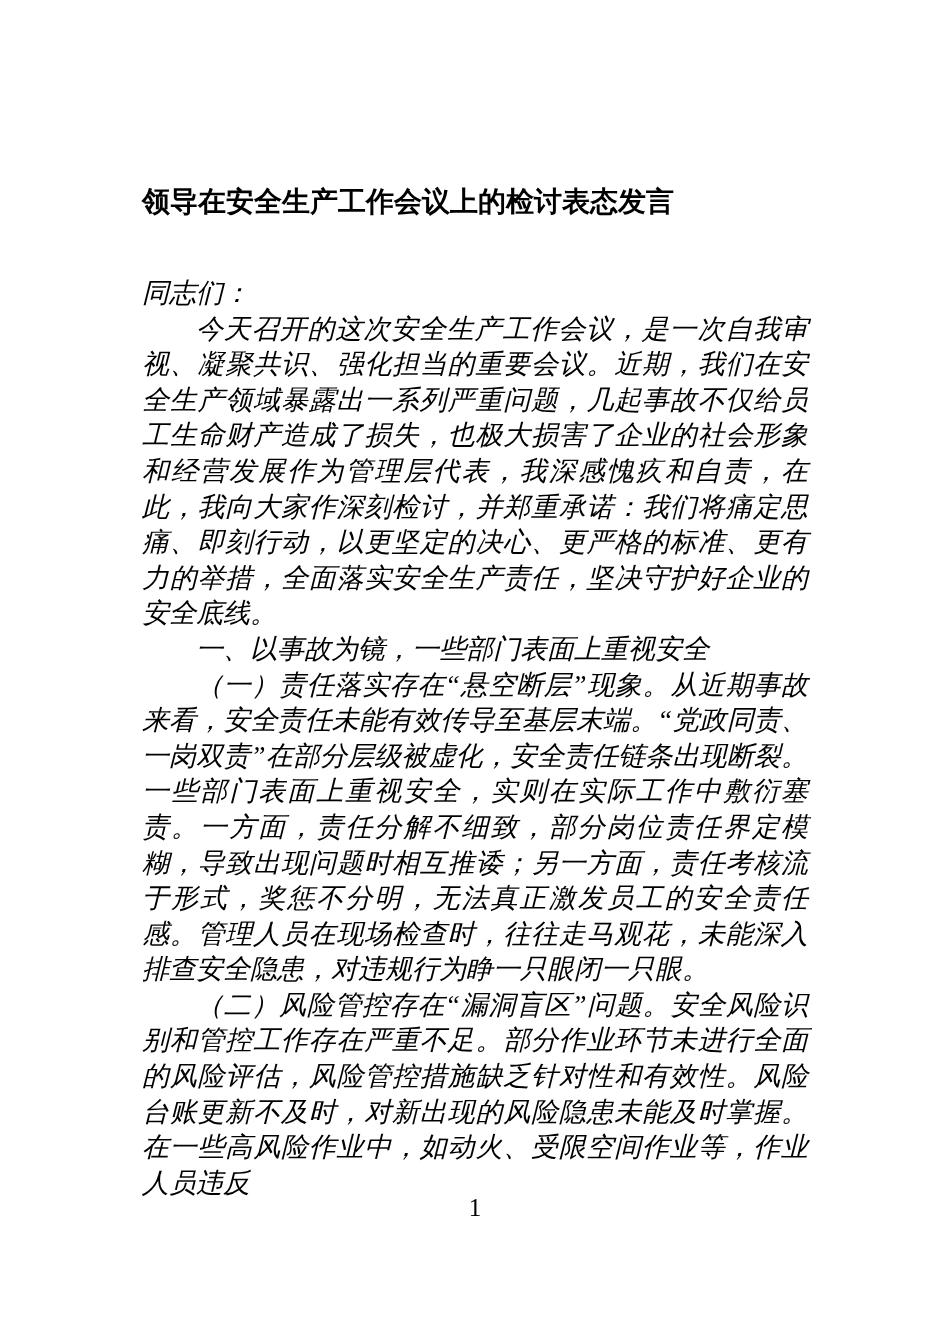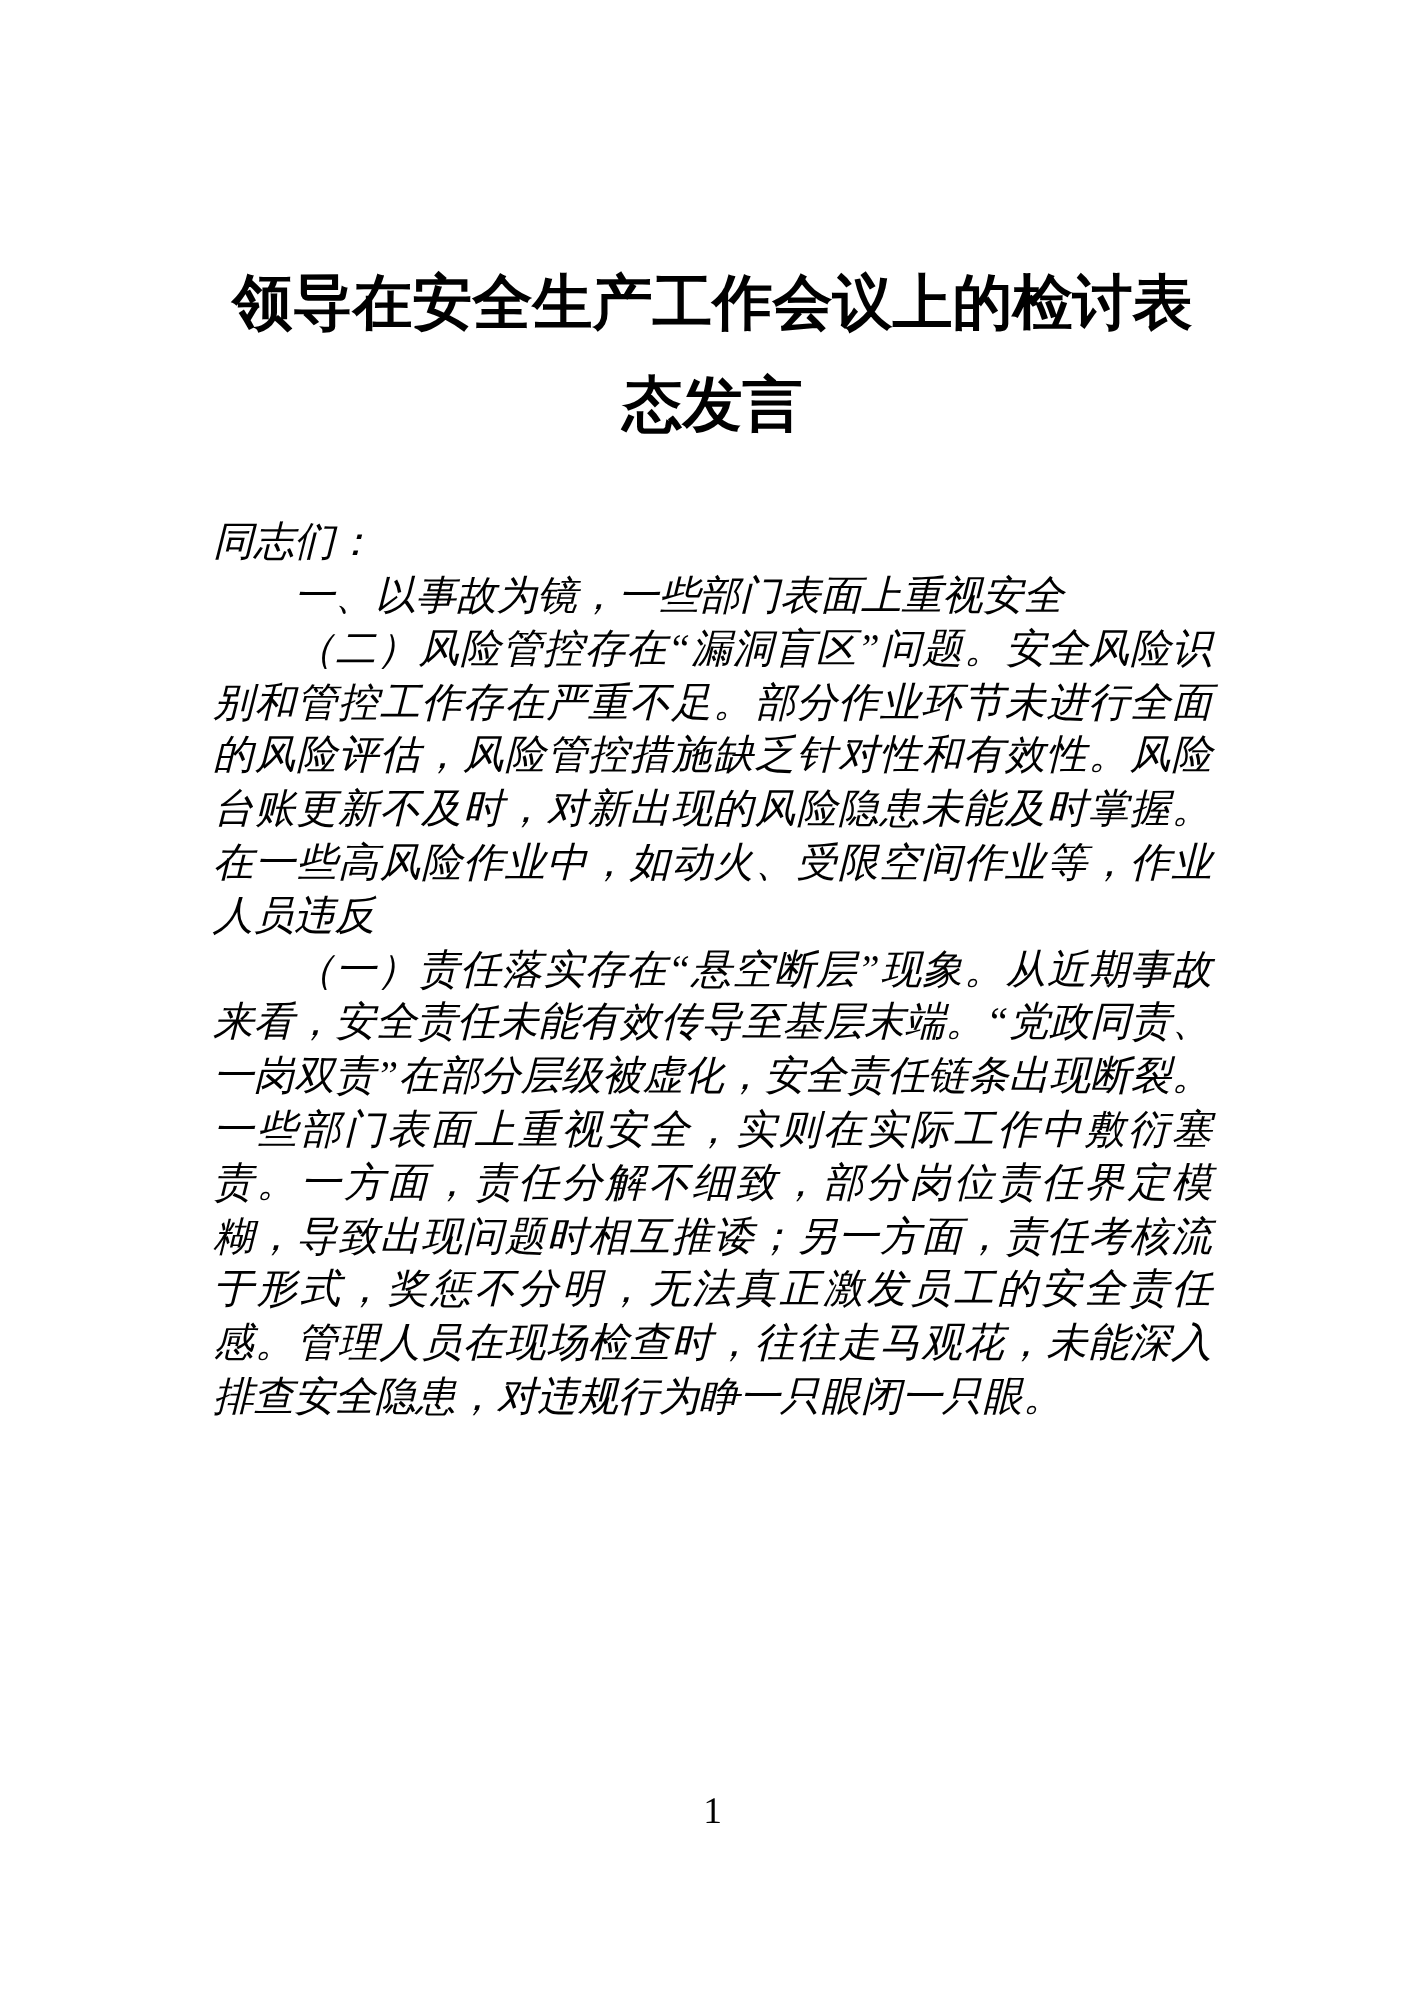--- a/index.html
+++ b/index.html
@@ -13,24 +13,24 @@
     height: 1344px;
     background: #ffffff;
     box-sizing: border-box;
     padding: 168px 142px 0 142px;
     overflow: hidden;
     color: #000000;
     font-family: "Liberation Serif", "DejaVu Serif", serif;
   }
   .doc-title {
     margin: 0 0 40px 0;
-    font-size: 40px;
+    font-size: 28px;
     font-weight: bold;
     line-height: 68px;
-    text-align: center;
+    text-align: left;
     letter-spacing: 0;
   }
   .doc-body p {
     margin: 0;
     font-size: 27px;
     line-height: 35.6px;
     text-align: justify;
     text-justify: inter-ideograph;
     word-break: break-all;
     font-style: italic;
@@ -50,20 +50,21 @@
 </style>
 </head>
 <body>
 
 <div class="page">
 
   <h1 class="doc-title">领导在安全生产工作会议上的检讨表态发言</h1>
 
   <div class="doc-body">
     <p class="salutation">同志们：</p>
+    <p class="indent">今天召开的这次安全生产工作会议，是一次自我审视、凝聚共识、强化担当的重要会议。近期，我们在安全生产领域暴露出一系列严重问题，几起事故不仅给员工生命财产造成了损失，也极大损害了企业的社会形象和经营发展作为管理层代表，我深感愧疚和自责，在此，我向大家作深刻检讨，并郑重承诺：我们将痛定思痛、即刻行动，以更坚定的决心、更严格的标准、更有力的举措，全面落实安全生产责任，坚决守护好企业的安全底线。</p>
     <p class="indent">一、以事故为镜，一些部门表面上重视安全</p>
+    <p class="indent">（一）责任落实存在“悬空断层”现象。从近期事故来看，安全责任未能有效传导至基层末端。“党政同责、一岗双责”在部分层级被虚化，安全责任链条出现断裂。一些部门表面上重视安全，实则在实际工作中敷衍塞责。一方面，责任分解不细致，部分岗位责任界定模糊，导致出现问题时相互推诿；另一方面，责任考核流于形式，奖惩不分明，无法真正激发员工的安全责任感。管理人员在现场检查时，往往走马观花，未能深入排查安全隐患，对违规行为睁一只眼闭一只眼。</p>
     <p class="indent">（二）风险管控存在“漏洞盲区”问题。安全风险识别和管控工作存在严重不足。部分作业环节未进行全面的风险评估，风险管控措施缺乏针对性和有效性。风险台账更新不及时，对新出现的风险隐患未能及时掌握。在一些高风险作业中，如动火、受限空间作业等，作业人员违反</p>
-    <p class="indent">（一）责任落实存在“悬空断层”现象。从近期事故来看，安全责任未能有效传导至基层末端。“党政同责、一岗双责”在部分层级被虚化，安全责任链条出现断裂。一些部门表面上重视安全，实则在实际工作中敷衍塞责。一方面，责任分解不细致，部分岗位责任界定模糊，导致出现问题时相互推诿；另一方面，责任考核流于形式，奖惩不分明，无法真正激发员工的安全责任感。管理人员在现场检查时，往往走马观花，未能深入排查安全隐患，对违规行为睁一只眼闭一只眼。</p>
   </div>
 
   <div class="page-number">1</div>
 
 </div>
 
 </body></html>

